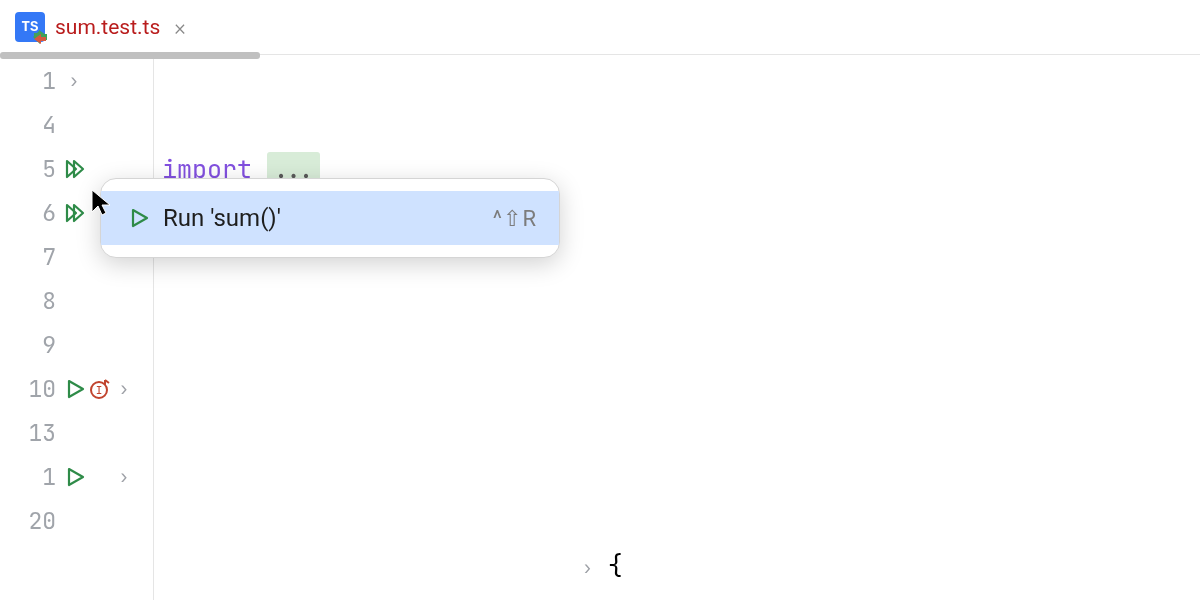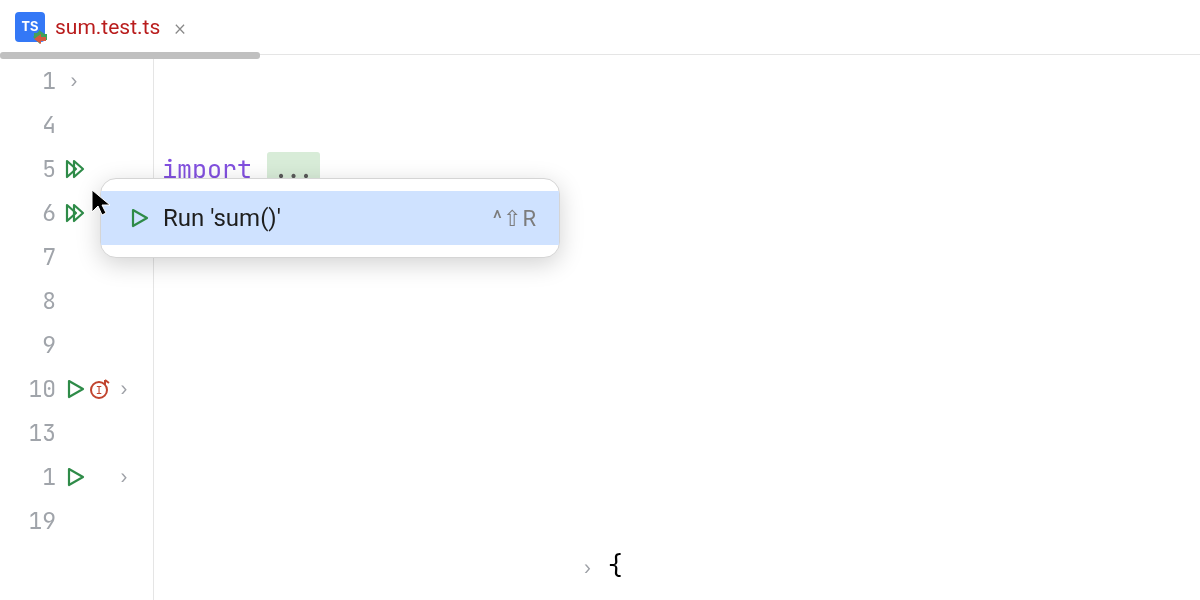--- a/index.html
+++ b/index.html
@@ -225,21 +225,21 @@
       <div class="ln">1</div>
       <div class="gutter-icons">
         <svg class="play-svg" viewBox="0 0 24 24">
             <path d="M5 4 L19 12 L5 20 Z" fill="none" stroke="#2e8b48" stroke-width="2.2" stroke-linejoin="round"></path>
           </svg>
         <span style="width:22px"></span>
         <span class="fold">›</span>
       </div>
     </div>
     <div class="gutter-row">
-        <div class="ln">19</div>
+        <div class="ln">20</div>
         <div class="gutter-icons"></div>
       </div>
   </div>
 
   <div class="code">
     <div class="code-row"><span class="kw">import</span> <span class="collapsed">...</span></div>
     <div class="code-row"></div>
     <div class="code-row"></div>
     <div class="code-row"><span style="visibility:hidden">xxxxxxxxxxxxxxxxxxxxxxxxxxxx</span><span class="fold" style="color:#9da0a6">›</span><span> {</span></div>
     

